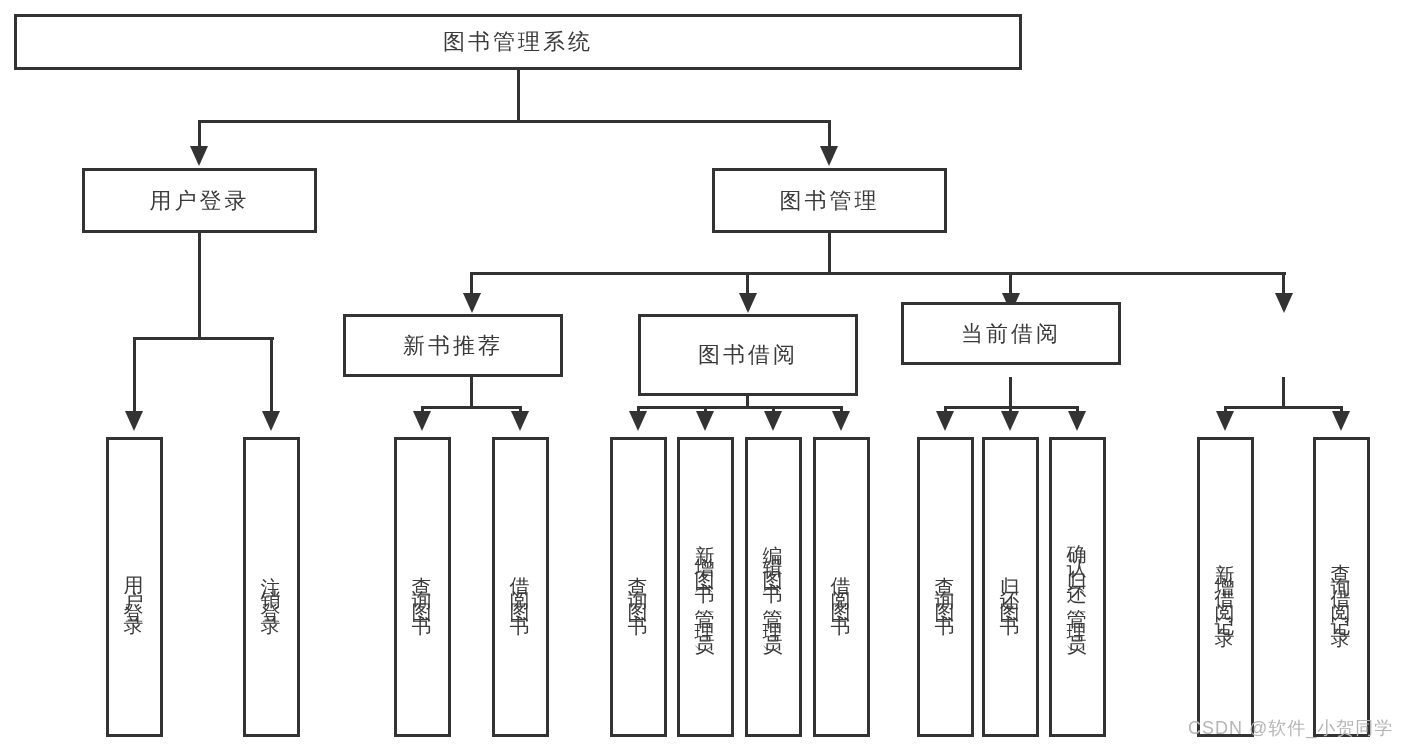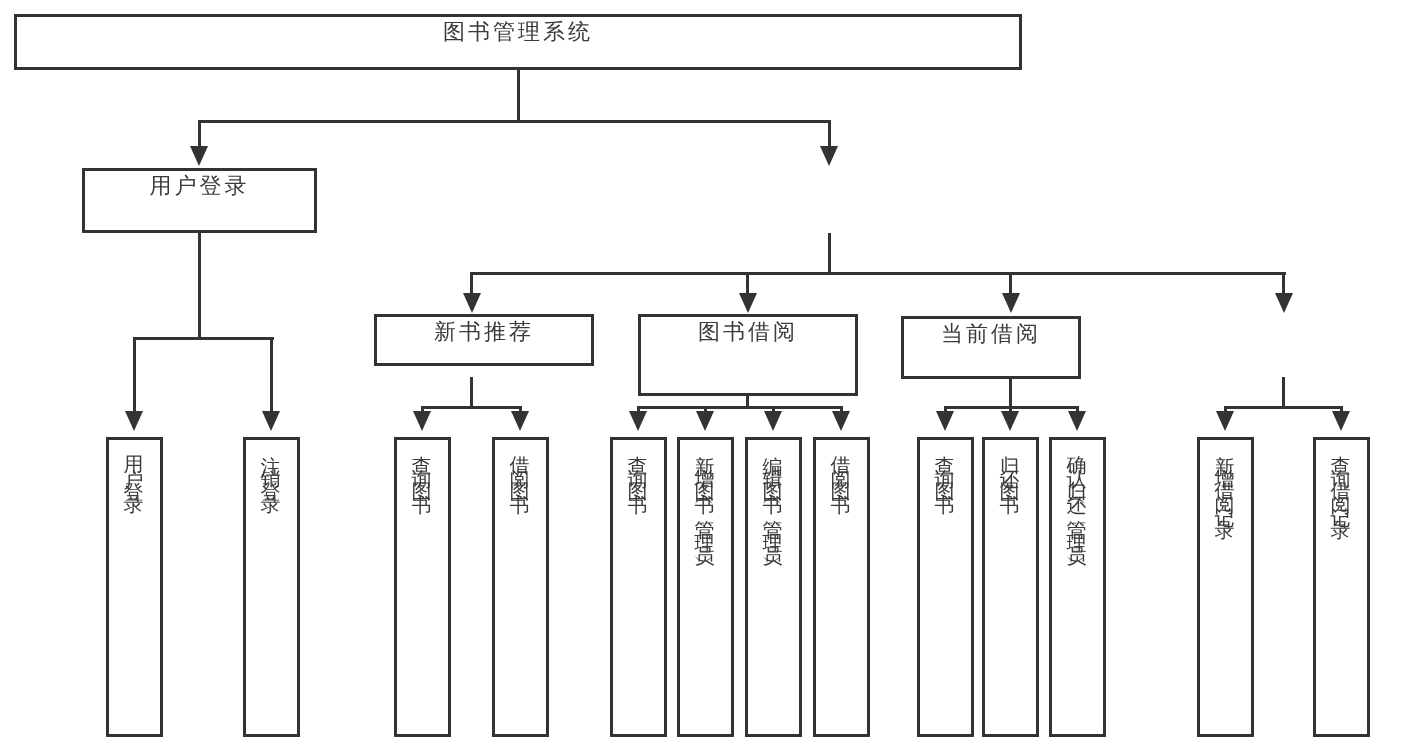--- a/index.html
+++ b/index.html
@@ -16,20 +16,21 @@
     background: var(--bg);
     font-family: "Liberation Sans", sans-serif;
     overflow: hidden;
   }
   .node {
     position: absolute;
     box-sizing: border-box;
     border: 3px solid var(--line);
     background: #ffffff;
     display: flex;
+    align-items: center;
     justify-content: center;
     color: var(--text);
   }
   .hlabel {
     font-size: 22px;
     letter-spacing: 3px;
     white-space: nowrap;
   }
   .leaf { width: 57px; height: 300px; top: 437px; }
   .vlabel {
@@ -124,28 +125,31 @@
   <div class="arrow" style="left:1216px;top:411px"></div>
   <div class="arrow" style="left:1332px;top:411px"></div>
 
   <div class="node" style="left:14px;top:14px;width:1008px;height:56px">
     <span class="hlabel">图书管理系统</span>
   </div>
 
   <div class="node" style="left:82px;top:168px;width:235px;height:65px">
     <span class="hlabel">用户登录</span>
   </div>
+  <div class="node" style="left:712px;top:168px;width:235px;height:65px">
+    <span class="hlabel">图书管理</span>
+  </div>
 
-  <div class="node" style="left:374px;top:314px;width:220px;height:52px">
+  <div class="node" style="left:343px;top:314px;width:220px;height:63px">
     <span class="hlabel">新书推荐</span>
   </div>
   <div class="node" style="left:638px;top:314px;width:220px;height:82px">
     <span class="hlabel">图书借阅</span>
   </div>
-  <div class="node" style="left:901px;top:316px;width:180px;height:63px">
+  <div class="node" style="left:901px;top:302px;width:220px;height:63px">
     <span class="hlabel">当前借阅</span>
   </div>
 
   <div class="node leaf" style="left:106px">
     <span class="vlabel">用户登录</span>
   </div>
   <div class="node leaf" style="left:243px">
     <span class="vlabel">注销登录</span>
   </div>
 
@@ -179,14 +183,15 @@
     <span class="vlabel">确认归还（管理员）</span>
   </div>
 
   <div class="node leaf" style="left:1197px">
     <span class="vlabel">新增借阅记录</span>
   </div>
   <div class="node leaf" style="left:1313px">
     <span class="vlabel">查询借阅记录</span>
   </div>
 
+  <div class="watermark">CSDN @软件_小贺同学</div>
 
 </div>
 
 </body></html>

